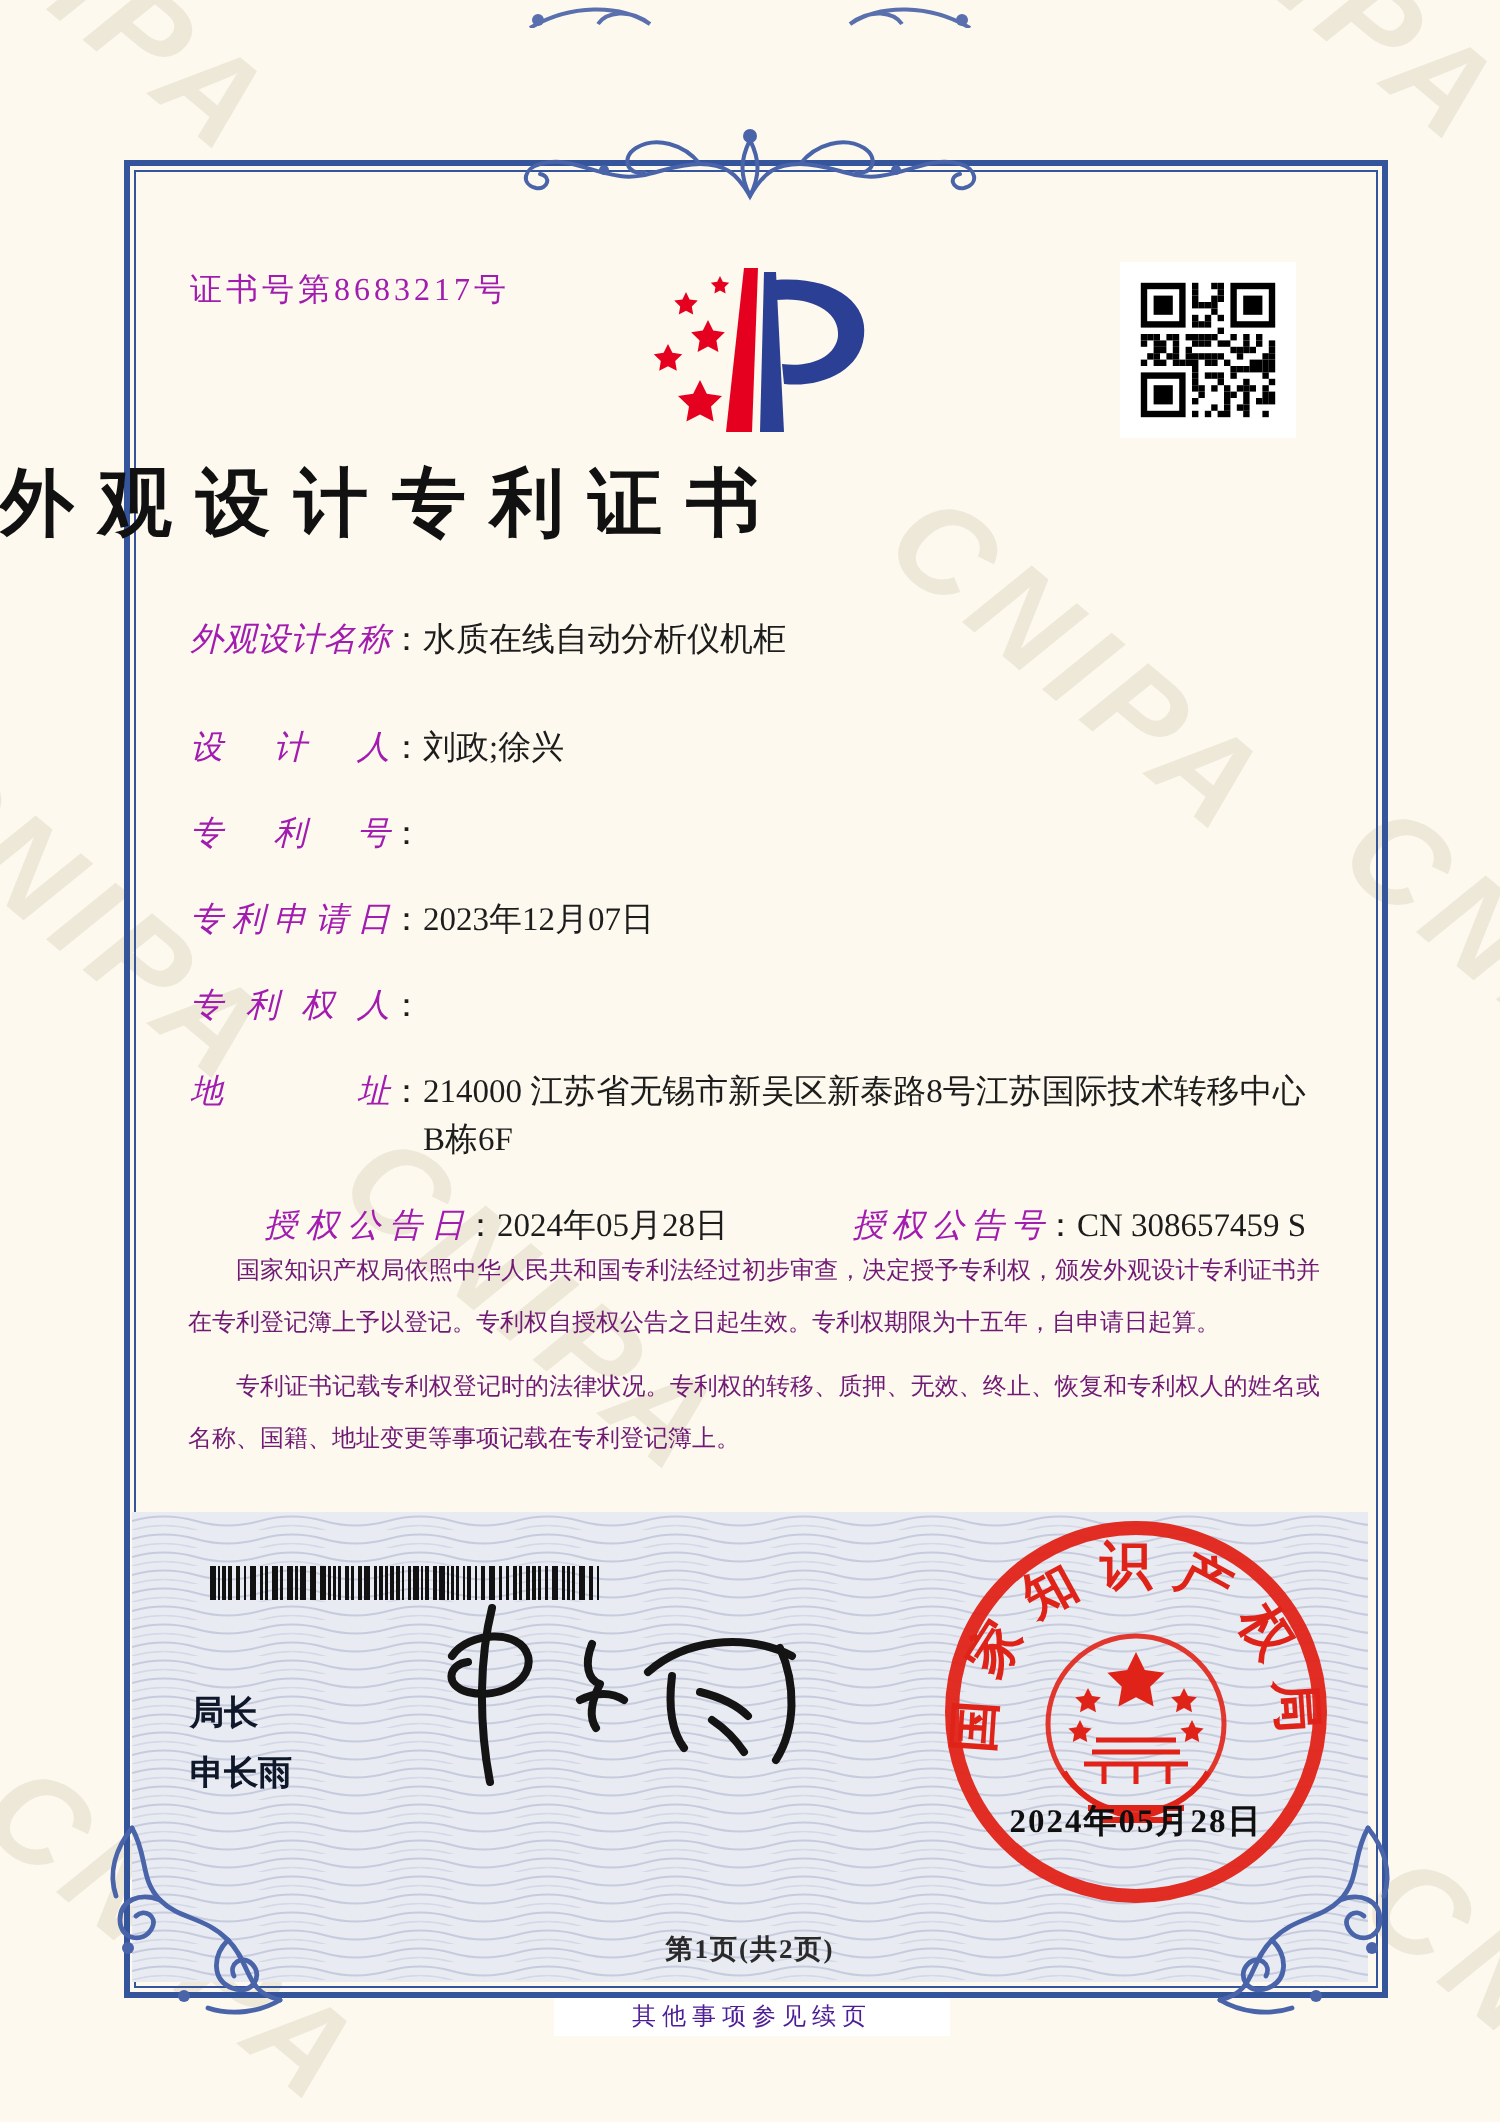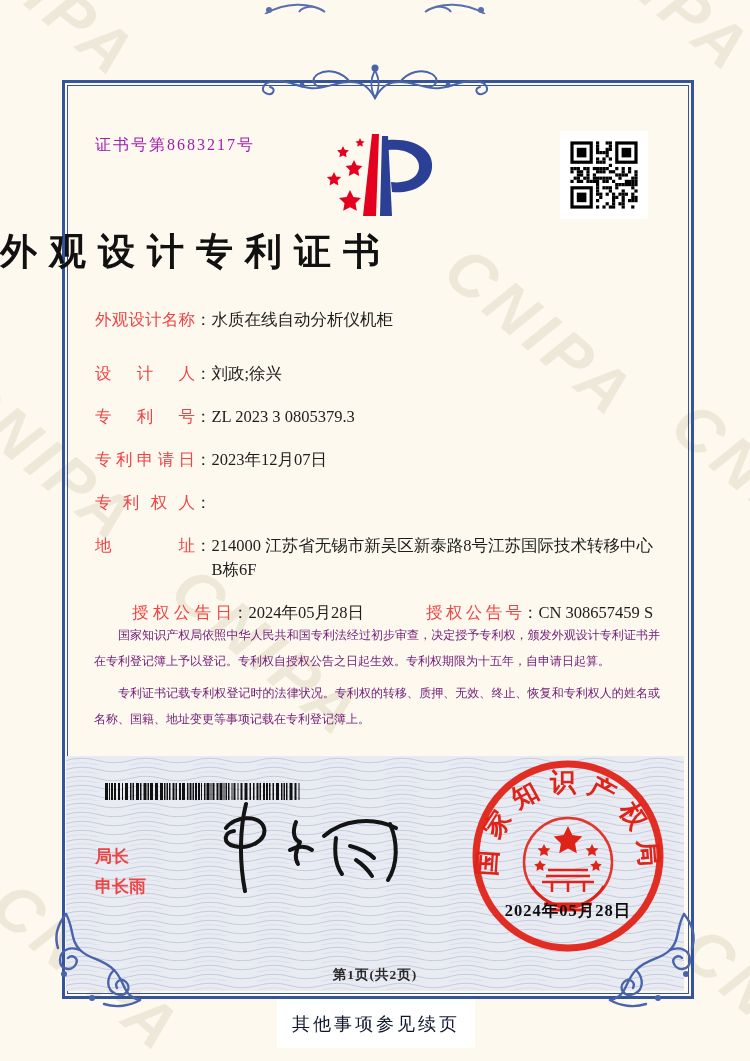--- a/index.html
+++ b/index.html
@@ -40,48 +40,48 @@
   .title{
     position:absolute;left:0;top:227px;width:750px;text-align:left;
     font-size:37px;font-weight:bold;letter-spacing:12px;color:#111;
   }
   
   .fields{position:absolute;left:95px;top:308px;width:565px;}
   .field-row{display:flex;align-items:flex-start;line-height:24px;font-size:16.5px;margin-bottom:19px;}
   .field-row.gap-lg{margin-bottom:30px;}
   .field-label{
     display:inline-block;width:100px;flex:0 0 100px;
-    text-align:justify;text-align-last:justify;color:#ef4444;
+    text-align:justify;text-align-last:justify;color:#a21caf;font-style:italic;
   }
   .field-colon{flex:0 0 14px;color:#1d1d1d;}
   .field-value{max-width:448px;color:#1d1d1d;}
   .two-col{display:flex;margin-left:37px;}
   .two-col .col2{margin-left:62px;display:flex;align-items:center;}
   .two-col .col2 .field-label{width:96px;flex:0 0 96px;}
   
   .paras{position:absolute;left:94px;top:622px;width:566px;
     font-size:12px;line-height:26px;color:#701a75;}
   .paras p{margin:0 0 6px 0;text-indent:2em;text-align:justify;}
   
   .barcode{position:absolute;left:105px;top:783px;}
   .signer{position:absolute;left:95px;top:842px;
     font-family:"Liberation Sans","DejaVu Sans",sans-serif;
-    font-size:17px;font-weight:600;color:#ef4444;line-height:30px;}
+    font-size:17px;font-weight:600;color:#0f172a;line-height:30px;}
   .signature{position:absolute;left:212px;top:798px;}
   .seal{position:absolute;left:470px;top:758px;width:196px;height:196px;}
   .seal-date{
     position:absolute;left:472px;top:900px;width:192px;text-align:center;
     font-size:16.5px;font-weight:bold;color:#0f0f0f;letter-spacing:1px;
   }
   .page-num{position:absolute;left:0;top:966px;width:750px;text-align:center;
     font-size:13.5px;color:#2a2a2a;letter-spacing:1px;font-weight:bold;}
   .note-box{
-    position:absolute;left:277px;top:999px;width:198px;height:49px;
+    position:absolute;left:277px;top:999px;width:198px;height:19px;
     background:#ffffff;display:flex;align-items:center;justify-content:center;
-    font-size:18px;color:#0f172a;letter-spacing:3px;
+    font-size:12px;color:#4c1d95;letter-spacing:3px;
   }
 </style>
 </head>
 <body>
 
 <div class="page">
 
   <div class="wm" style="left:-70px;top:-45px">CNIPA</div>
   <div class="wm" style="left:545px;top:-50px">CNIPA</div>
   <div class="wm" style="left:428px;top:295px">CNIPA</div>
@@ -329,21 +329,20 @@
       <span class="field-value">水质在线自动分析仪机柜</span>
     </div>
     <div class="field-row">
       <span class="field-label">设计人</span>
         <span class="field-colon">：</span>
       <span class="field-value">刘政;徐兴</span>
     </div>
     <div class="field-row">
       <span class="field-label">专利号</span>
         <span class="field-colon">：</span>
-      <span class="field-value">ZL 2023 3 0805379.3</span>
     </div>
     <div class="field-row">
       <span class="field-label">专利申请日</span>
         <span class="field-colon">：</span>
       <span class="field-value">2023年12月07日</span>
     </div>
     <div class="field-row">
       <span class="field-label">专利权人</span>
         <span class="field-colon">：</span>
     </div>

